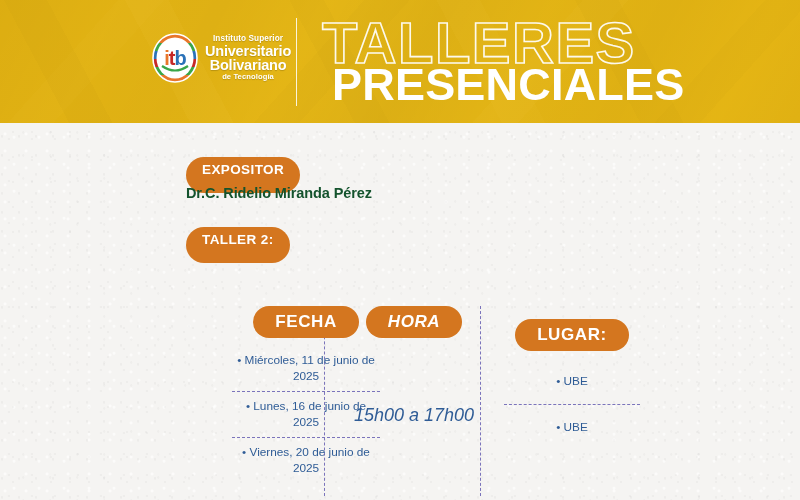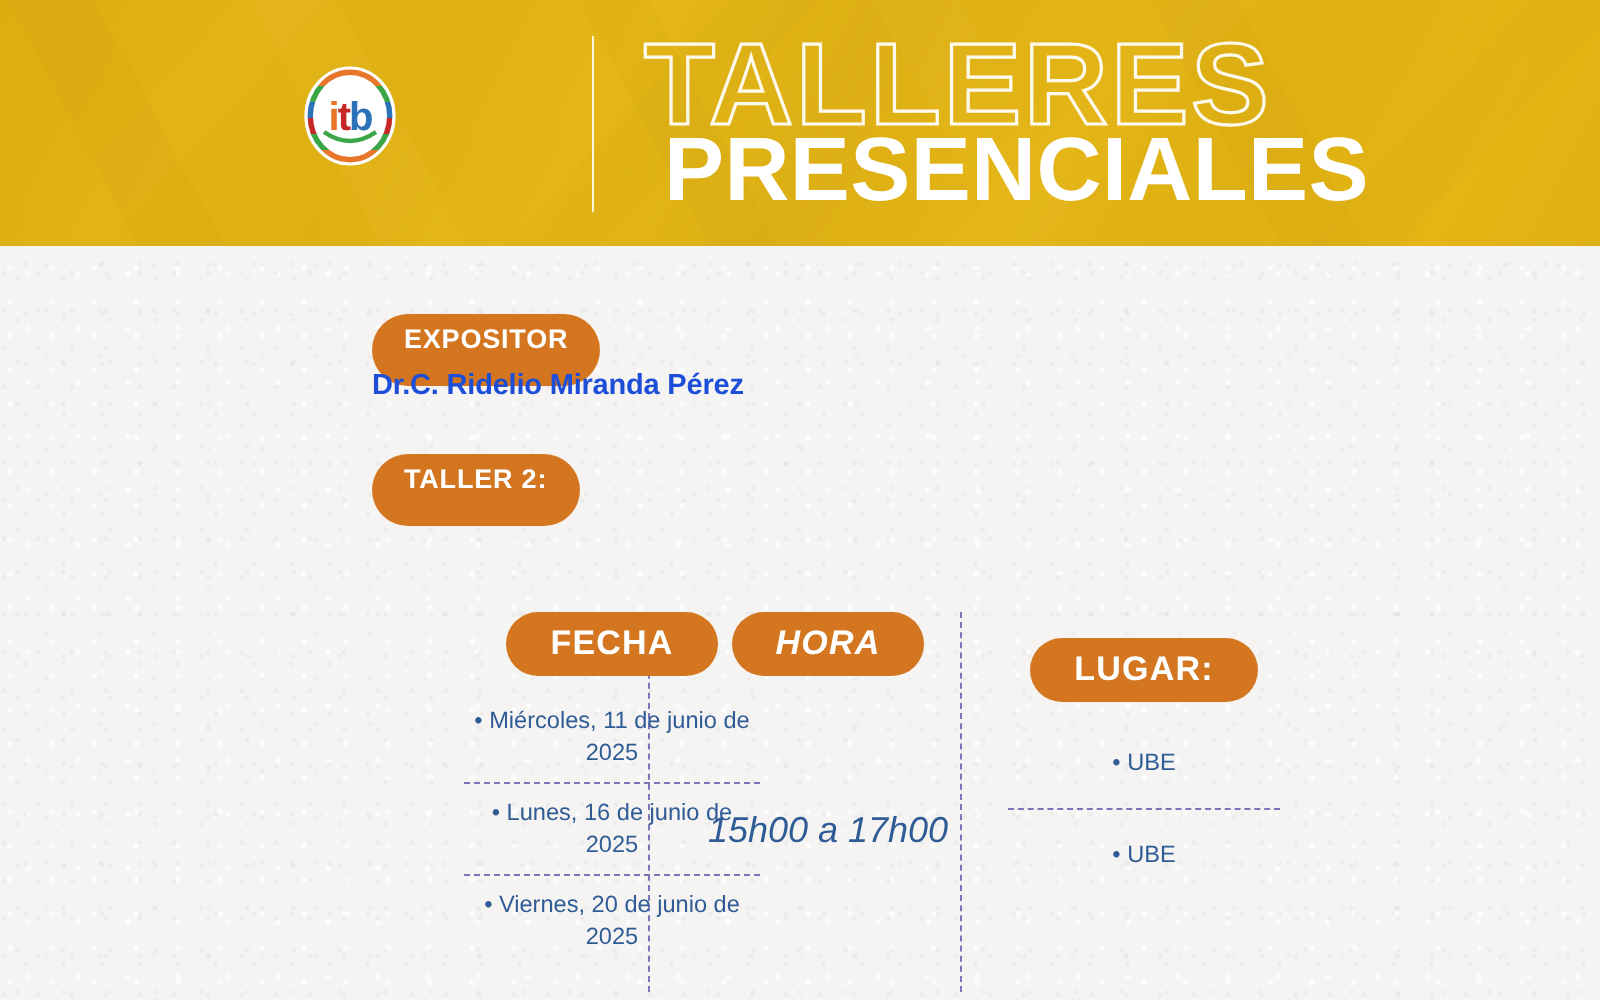--- a/index.html
+++ b/index.html
@@ -164,21 +164,21 @@
   .pill-sm {
     padding: 6px 16px 16px;
     font-size: 13.5px;
     letter-spacing: 0.4px;
   }
 
   .sec-expositor { position: absolute; left: 186px; top: 34px; }
   .name-line {
     position: absolute; left: 186px; top: 62px;
     font-size: 14.5px; font-weight: bold;
-    color: #1d4ed8; letter-spacing: -0.1px;
+    color: #14532d; letter-spacing: -0.1px;
   }
 
   .sec-taller { position: absolute; left: 186px; top: 104px; }
   .taller-title {
     position: absolute; left: 186px; top: 132px;
     font-size: 14.5px; font-weight: bold;
     color: #1d4f91; letter-spacing: -0.1px;
   }
 
   
@@ -277,20 +277,26 @@
             <path d="M0 42 H46 V50 H0 Z" fill="#e8762a"></path>
           </g>
           <ellipse cx="23" cy="25" rx="18.5" ry="20.5" fill="#ffffff"></ellipse>
           <ellipse cx="23" cy="25" rx="22" ry="24" fill="none" stroke="#ffffff" stroke-width="1.6"></ellipse>
           <text x="23" y="32" text-anchor="middle" font-family="Liberation Sans, sans-serif" font-size="20" font-weight="bold" letter-spacing="-1">
             <tspan fill="#e8762a">i</tspan><tspan fill="#c62828">t</tspan><tspan fill="#2b72b8">b</tspan>
           </text>
           <path d="M10 33 Q23 42 36 33" stroke="#3aa648" stroke-width="2.2" fill="none"></path>
         </svg>
       </div>
+      <div class="logo-words">
+        <div class="lw-1">Instituto Superior</div>
+        <div class="lw-2">Universitario</div>
+        <div class="lw-3">Bolivariano</div>
+        <div class="lw-4">de Tecnología</div>
+      </div>
     </div>
 
     <div class="banner-rule"></div>
 
     <div class="title-outline">TALLERES</div>
     <div class="title-solid">PRESENCIALES</div>
   </div>
 </div>
 
 <div class="content">

